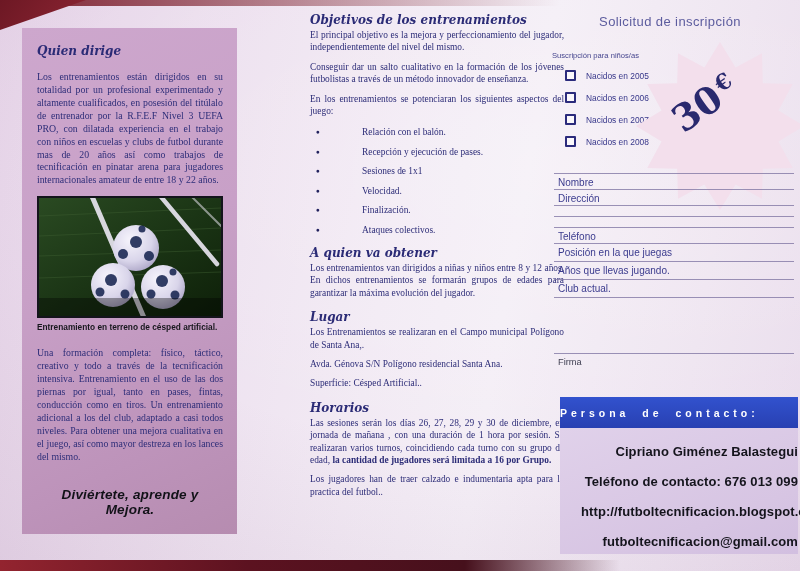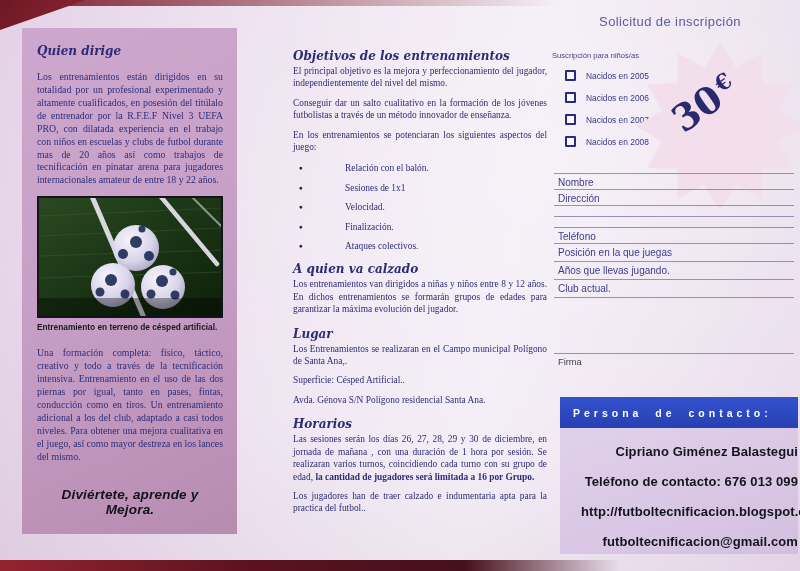--- a/index.html
+++ b/index.html
@@ -25,21 +25,21 @@
   .panel-left .script-h { margin-bottom:13px; }
   .serif-p { font-size:9.8px; line-height:1.32; text-align:justify; color:#2d2d78; }
   .figure-frame { margin-top:9px; border:2px solid #14141c; width:186px; height:122px; background:#142512; }
   .figure-frame svg { display:block; }
   .caption { font-family:"Liberation Sans", sans-serif; font-weight:bold; font-size:8.3px; color:#17171d; margin-top:4px; }
   .panel-left .p2 { margin-top:15px; }
   .slogan { margin-top:23px; text-align:center; font-family:"Liberation Sans", sans-serif;
     font-weight:bold; font-style:italic; font-size:13.5px; color:#121218; letter-spacing:.2px; }
 
   
-  .col-middle { position:absolute; left:293px; top:13px; width:254px; color:#2d2d78; z-index:2;margin-top:36px; }
+  .col-middle { position:absolute; left:310px; top:13px; width:254px; color:#2d2d78; z-index:2; }
   .col-middle .script-h { margin-bottom:2px; }
   .col-middle p { font-size:9.4px; line-height:1.32; text-align:justify; margin-bottom:7px; }
   .col-middle .sect { margin-top:11px; }
   ul.bullets { list-style:none; margin:10px 0 4px 6px; }
   ul.bullets li { position:relative; padding-left:46px; font-size:9.4px; margin-bottom:9.5px; }
   ul.bullets li::before { content:"●"; position:absolute; left:0; top:1px; font-size:6.5px; color:#22225e; }
   .bold-run { font-weight:bold; }
 
   
   .col-right { position:absolute; left:552px; top:14px; width:246px; height:545px;
@@ -61,21 +61,21 @@
   .form-row { border-top:1px solid rgba(130,120,165,.8); }
   .form-row .flabel { display:block; font-size:10px; color:#3b3b8e; padding:3px 0 0 4px; }
   .form-row.filled { height:16px; }
   .form-row.blank { height:11px; }
   .form-row.endline { height:0; }
 
   .firma-block { position:absolute; left:2px; top:339px; width:240px; border-top:1px solid rgba(130,120,165,.8); }
   .firma-block .flabel { display:block; font-size:9.3px; color:#3f3f52; padding:3px 0 0 4px; }
 
   .contact-bar { position:absolute; left:8px; top:383px; width:238px; height:31px;
-    background:linear-gradient(#3252ce, #2840b2); display:flex; align-items:center; padding-left:13px; }
+    background:linear-gradient(#3252ce, #2840b2); display:flex; align-items:center; padding-left:0; }
   .contact-bar span { color:#ffffff; font-weight:bold; font-size:10.5px; letter-spacing:4px; word-spacing:6px; }
   .contact-box { position:absolute; left:8px; top:414px; width:238px; height:126px;
     background:linear-gradient(160deg, #e0d1ea, #d7c5e3 70%, #d2bfe0); padding:16px 0 0 21px; }
   .contact-line { font-weight:bold; font-size:13px; color:#14141c; margin-bottom:15px; letter-spacing:.1px;text-align:right; }
 </style>
 </head>
 <body>
 
 <div class="photo-wrap">
 
@@ -141,36 +141,37 @@
   </div>
 
   <div class="col-middle">
     <div class="script-h">Objetivos de los entrenamientos</div>
     <p>El principal objetivo es la mejora y perfeccionamiento del jugador, independientemente del nivel del mismo.</p>
     <p>Conseguir dar un salto cualitativo en la formación de los jóvenes futbolistas a través de un método innovador de enseñanza.</p>
     <p>En los entrenamientos se potenciaran los siguientes aspectos del juego:</p>
 
     <ul class="bullets">
       <li><span>Relación con el balón.</span></li>
+      <li><span>Recepción y ejecución de pases.</span></li>
       <li><span>Sesiones de 1x1</span></li>
       <li><span>Velocidad.</span></li>
       <li><span>Finalización.</span></li>
       <li><span>Ataques colectivos.</span></li>
     </ul>
 
     <div class="sect">
-      <div class="script-h">A quien va calzado</div>
+      <div class="script-h">A quien va obtener</div>
       <p>Los entrenamientos van dirigidos a niñas y niños entre 8 y 12 años. En dichos entrenamientos se formarán grupos de edades para garantizar la máxima evolución del jugador.</p>
     </div>
 
     <div class="sect">
       <div class="script-h">Lugar</div>
       <p>Los Entrenamientos se realizaran en el Campo municipal Polígono de Santa Ana,.</p>
+      <p>Avda. Génova  S/N Polígono residencial Santa Ana.</p>
       <p>Superficie: Césped Artificial..</p>
-      <p>Avda. Génova  S/N Polígono residencial Santa Ana.</p>
     </div>
 
     <div class="sect">
       <div class="script-h">Horarios</div>
       <p><span>Las sesiones serán los días 26, 27, 28, 29 y 30 de diciembre, en jornada de mañana , con una duración de 1 hora por sesión. Se realizaran varios turnos, coincidiendo cada turno con su grupo de edad, </span><span class="bold-run">la cantidad de jugadores será limitada a 16 por Grupo.</span></p>
       <p>Los jugadores han de traer calzado e indumentaria apta para la practica del futbol..</p>
     </div>
   </div>
 
   <div class="col-right">

